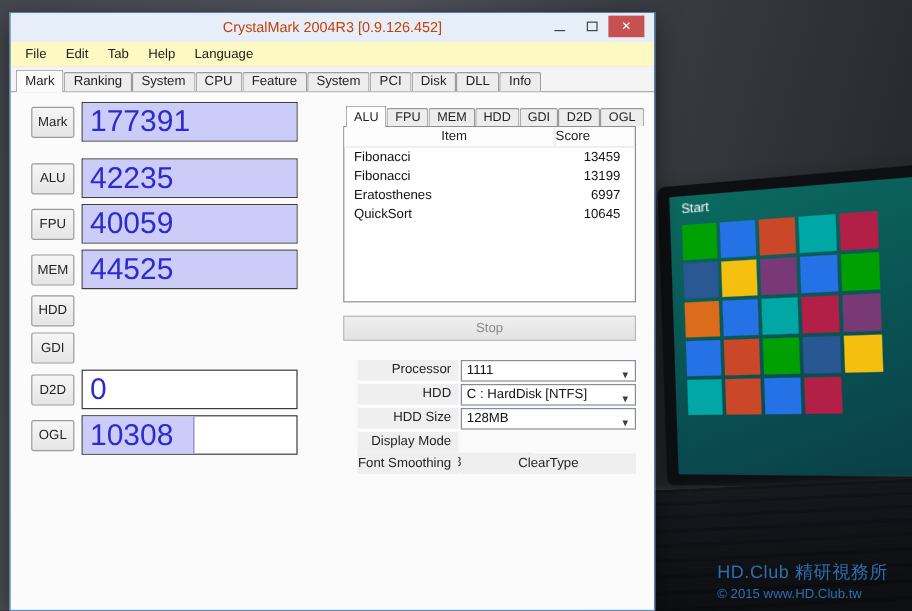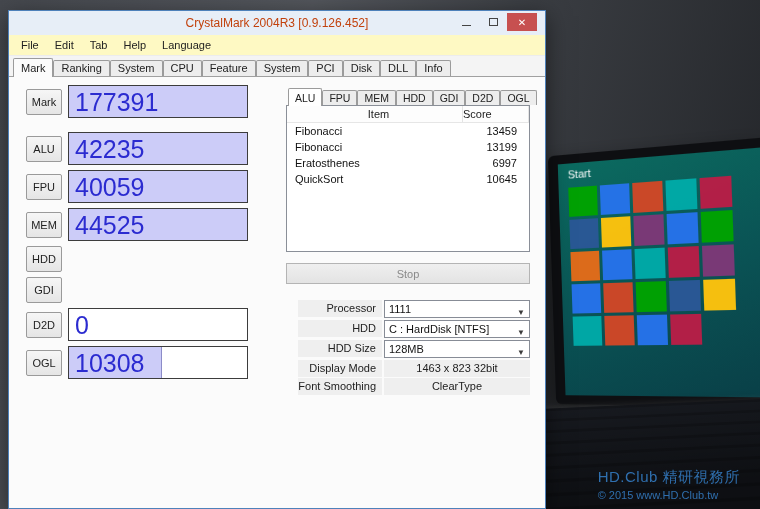--- a/index.html
+++ b/index.html
@@ -84,21 +84,21 @@
   .list-row { display:flex; height:16px; line-height:16px; font-size:11px; color:#111; }
   .lr-item { flex:1; padding-left:8px; }
   .lr-score { width:66px; text-align:right; padding-right:12px; }
 
   .stop-btn { position:absolute; top:176px; left:0; width:244px; height:21px;
       background:linear-gradient(#efefef,#e3e3e3); border:1px solid #b4b4b4;
       font-size:11px; color:#8a8a8a; display:flex; align-items:center; justify-content:center; }
 
   .settings { position:absolute; top:213px; left:12px; }
   .set-row { display:flex; height:18px; margin-bottom:2px; }
-  .set-row:nth-child(4) { margin-bottom:0; }
+  .set-row:nth-child(4) { margin-bottom:0;flex-direction:column; }
   .set-label { width:84px; height:17px; line-height:17px; background:#efefef; color:#222;
       text-align:right; padding-right:6px; font-size:11px; margin-right:2px; }
   .set-combo { width:146px; height:18px; border:1px solid #878c96; background:#fff;
       position:relative; font-size:11px; line-height:16px; padding-left:4px; color:#111; }
   .combo-arrow { position:absolute; right:4px; top:4px; font-size:8px; color:#3c3c3c; }
   .set-static { width:146px; height:17px; line-height:17px; background:#efefef;
       text-align:center; font-size:11px; color:#222; }
 </style>
 </head>
 <body>

